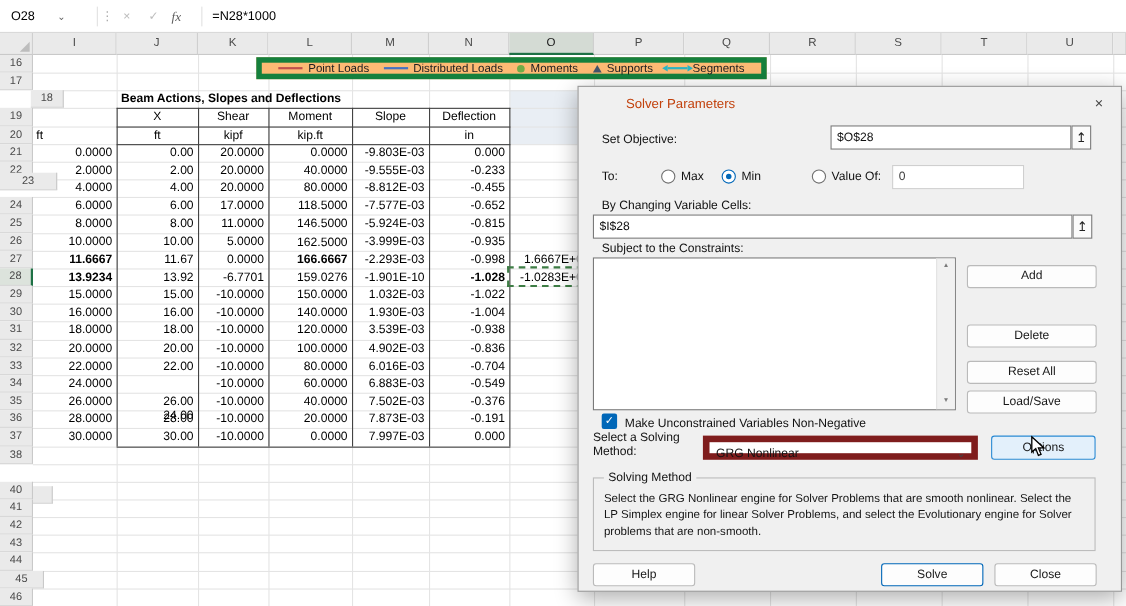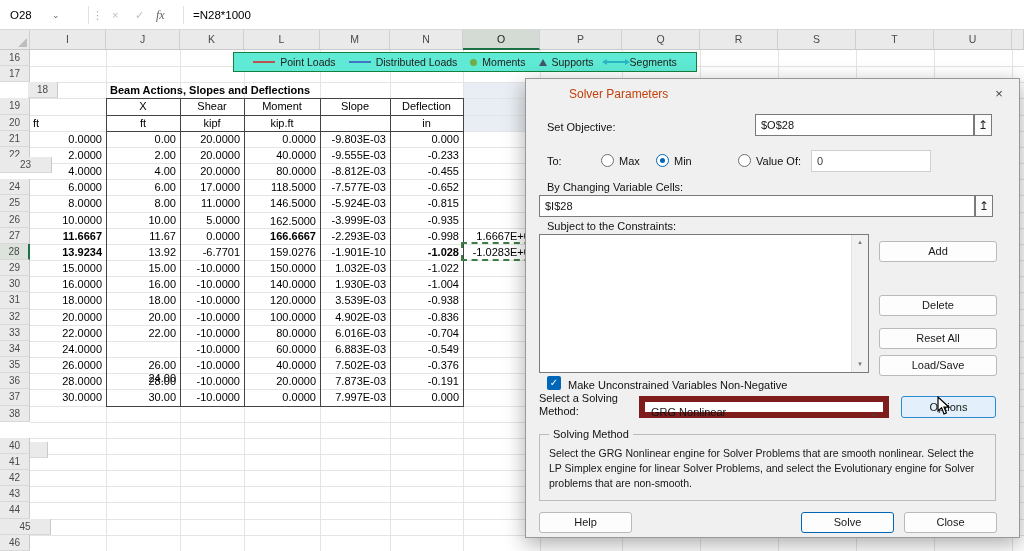--- a/index.html
+++ b/index.html
@@ -30,21 +30,21 @@
   #corner{position:absolute;left:0;top:30px;width:30px;height:20px;background:#eaeaea;border-right:1px solid #cfcfcf;border-bottom:1px solid #c9c9c9;z-index:2}
   #corner::after{content:"";position:absolute;right:2px;bottom:2px;border-left:9px solid transparent;border-bottom:9px solid #bdbdbd}
   .cell{position:absolute;font-size:11px;color:#000;white-space:nowrap;z-index:1;height:16.16px}
   .num{text-align:right}
   .center{text-align:center}
   .bold{font-weight:bold}
   .tline{position:absolute;background:#434343;z-index:2}
   .ants{position:absolute;border:2px dashed #3e7d45;z-index:3}
 
   
-  #legend{position:absolute;left:233px;top:52px;width:464px;height:20px;background:#5eead4;border:1px solid #15803d;display:flex;align-items:center;justify-content:center;gap:13px;z-index:4}
+  #legend{position:absolute;left:233px;top:52px;width:464px;height:20px;background:#fdba74;border:5px solid #15803d;display:flex;align-items:center;justify-content:center;gap:13px;z-index:4}
   .lg-item{display:flex;align-items:center;gap:5px}
   .lg-t{font-size:10.5px;color:#222;white-space:nowrap}
   .lg-line{width:22px;height:2px;display:inline-block}
   .lg-dot{width:7px;height:7px;border-radius:50%;display:inline-block}
   .lg-triangle{width:0;height:0;border-left:4px solid transparent;border-right:4px solid transparent;border-bottom:7px solid #44546a;display:inline-block}
   .lg-arrowline{width:18px;height:2px;display:inline-block;position:relative}
   .lg-arrowline::before,.lg-arrowline::after{content:"";position:absolute;top:-2.5px;border-top:3.5px solid transparent;border-bottom:3.5px solid transparent}
   .lg-arrowline::before{left:-5px;border-right:5px solid currentColor}
   .lg-arrowline::after{right:-5px;border-left:5px solid currentColor}
 
@@ -174,21 +174,21 @@
       <div class="rowhdr" style="left: 0px; top: 357.04px; width: 30px; height: 16.16px; line-height: 15.16px;">35</div>
       <div class="rowhdr" style="left: 0px; top: 373.2px; width: 30px; height: 16.16px; line-height: 15.16px;">36</div>
       <div class="rowhdr" style="left: 0px; top: 389.36px; width: 30px; height: 16.16px; line-height: 15.16px;">37</div>
       <div class="rowhdr" style="left: 0px; top: 405.52px; width: 30px; height: 16.16px; line-height: 15.16px;">38</div>
       <div class="rowhdr" style="left: 0px; top: 442px; width: 48px; height: 16.16px; line-height: 15.16px;">39</div>
       <div class="rowhdr" style="left: 0px; top: 437.84px; width: 30px; height: 16.16px; line-height: 15.16px;">40</div>
       <div class="rowhdr" style="left: 0px; top: 454px; width: 30px; height: 16.16px; line-height: 15.16px;">41</div>
       <div class="rowhdr" style="left: 0px; top: 470.16px; width: 30px; height: 16.16px; line-height: 15.16px;">42</div>
       <div class="rowhdr" style="left: 0px; top: 486.32px; width: 30px; height: 16.16px; line-height: 15.16px;">43</div>
       <div class="rowhdr" style="left: 0px; top: 502.48px; width: 30px; height: 16.16px; line-height: 15.16px;">44</div>
-      <div class="rowhdr" style="left: 0px; top: 518.64px; width: 51px; height: 16.16px; line-height: 15.16px;">45</div>
+      <div class="rowhdr" style="left: 0px; top: 518.64px; width: 40px; height: 16.16px; line-height: 15.16px;">45</div>
       <div class="rowhdr" style="left: 0px; top: 534.8px; width: 30px; height: 16.16px; line-height: 15.16px;">46</div>
       <div class="cell bold" style="left: 110px; top: 82.32px; line-height: 16.16px;">Beam Actions, Slopes and Deflections</div>
       <div class="cell center" style="left: 106px; top: 98.48px; width: 74px; line-height: 16.16px;">X</div>
       <div class="cell center" style="left: 180px; top: 98.48px; width: 64px; line-height: 16.16px;">Shear</div>
       <div class="cell center" style="left: 244px; top: 98.48px; width: 76px; line-height: 16.16px;">Moment</div>
       <div class="cell center" style="left: 320px; top: 98.48px; width: 70px; line-height: 16.16px;">Slope</div>
       <div class="cell center" style="left: 390px; top: 98.48px; width: 73px; line-height: 16.16px;">Deflection</div>
       <div class="cell center" style="left: 106px; top: 114.64px; width: 74px; line-height: 16.16px;">ft</div>
       <div class="cell center" style="left: 180px; top: 114.64px; width: 64px; line-height: 16.16px;">kipf</div>
       <div class="cell center" style="left: 244px; top: 114.64px; width: 76px; line-height: 16.16px;">kip.ft</div>

